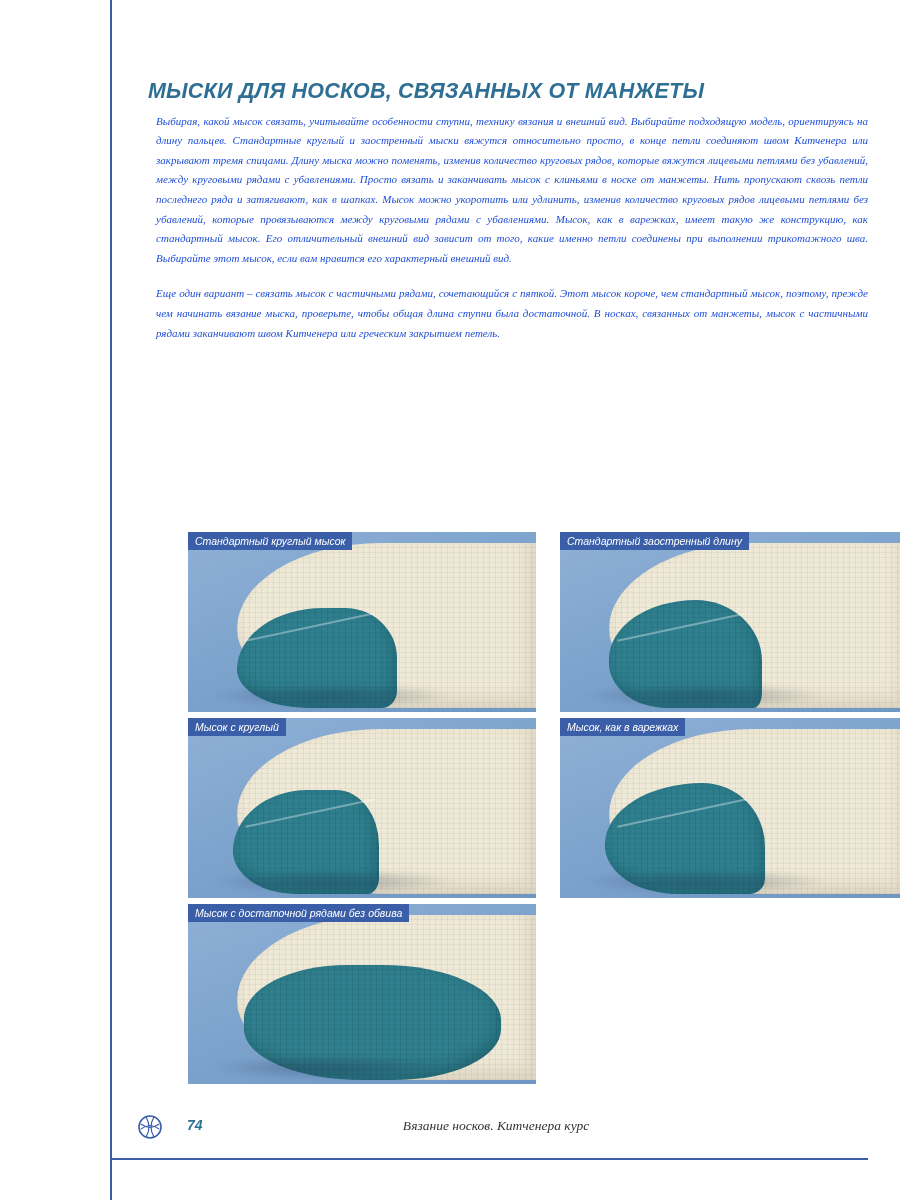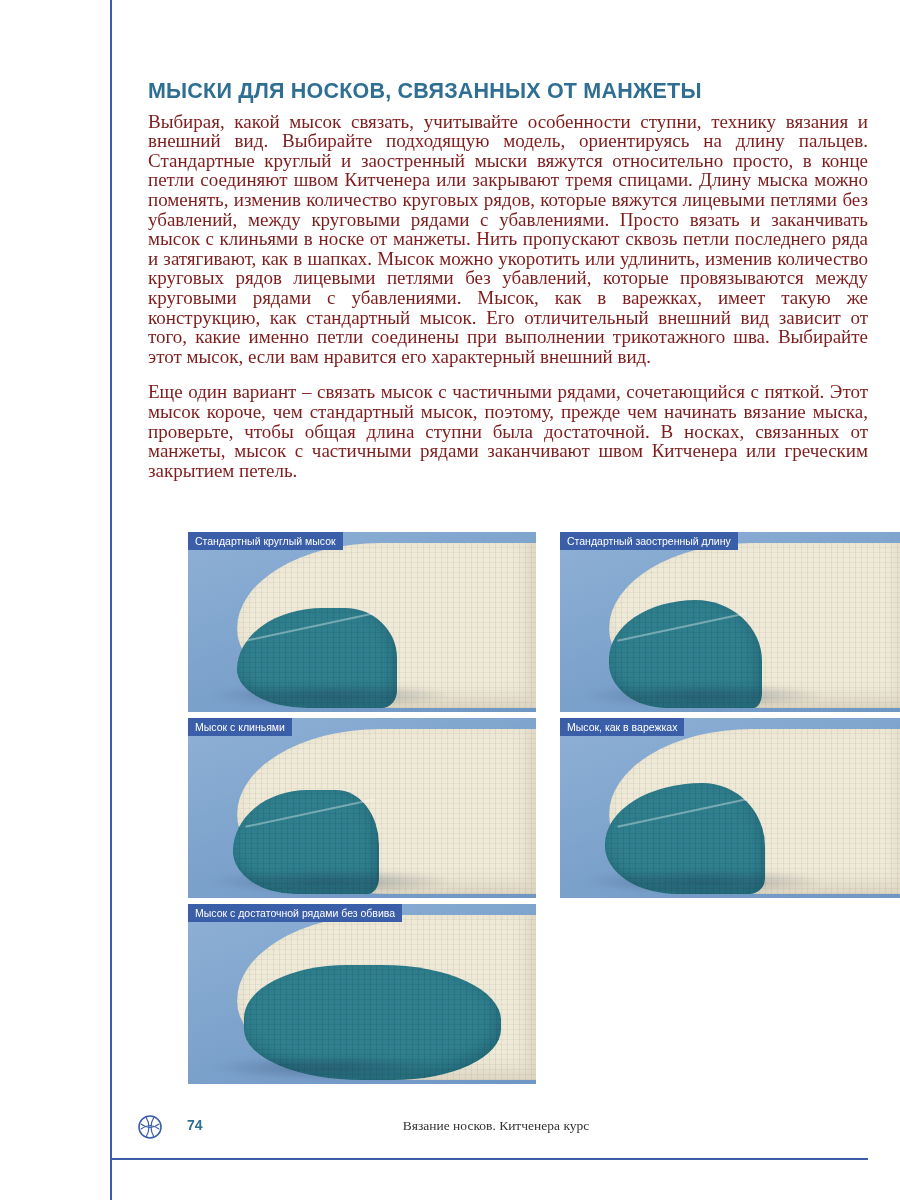--- a/index.html
+++ b/index.html
@@ -13,20 +13,21 @@
     font-family: "Liberation Sans", sans-serif;
     color: #2b2b2b;
     position: relative;
     overflow: hidden;
   }
   .page {
     position: relative;
     width: 900px;
     height: 1200px;
     box-sizing: border-box;
+    font-style: italic;
   }
   
   .page-rule-left {
     position: absolute;
     left: 110px;
     top: 0;
     width: 2px;
     height: 1200px;
     background: #3b5ea8;
   }
@@ -51,25 +52,25 @@
     font-size: 21.5px;
     font-weight: bold;
     letter-spacing: 0.2px;
     color: #2f6f93;
     margin: 0 0 8px 0;
     line-height: 1.1;
   }
 
   p.body-text {
     font-family: "Liberation Serif", serif;
-    font-size: 19px;
+    font-size: 11px;
     line-height: 19.6px;
     text-align: justify;
-    margin: 0 0 14px 0;
-    color: #7f1d1d;
+    margin: 0 0 14px 8px;
+    color: #1d4ed8;
     hyphens: auto;
   }
   p.body-text.second {
     margin-top: 16px;
   }
 
   
   .photo-grid {
     position: absolute;
     left: 148px;
@@ -273,21 +274,21 @@
       <figcaption class="photo-caption">Стандартный заостренный длину</figcaption>
       <div class="sock toe-pointed">
         <div class="cream"></div>
         <div class="teal"></div>
         <div class="seam"></div>
         <div class="shadow"></div>
       </div>
     </figure>
 
     <figure class="photo-cell">
-      <figcaption class="photo-caption">Мысок с клиньями</figcaption>
+      <figcaption class="photo-caption">Мысок с круглый</figcaption>
       <div class="sock toe-wedge">
         <div class="cream"></div>
         <div class="teal"></div>
         <div class="seam"></div>
         <div class="shadow"></div>
       </div>
     </figure>
 
     <figure class="photo-cell">
       <figcaption class="photo-caption">Мысок, как в варежках</figcaption>

